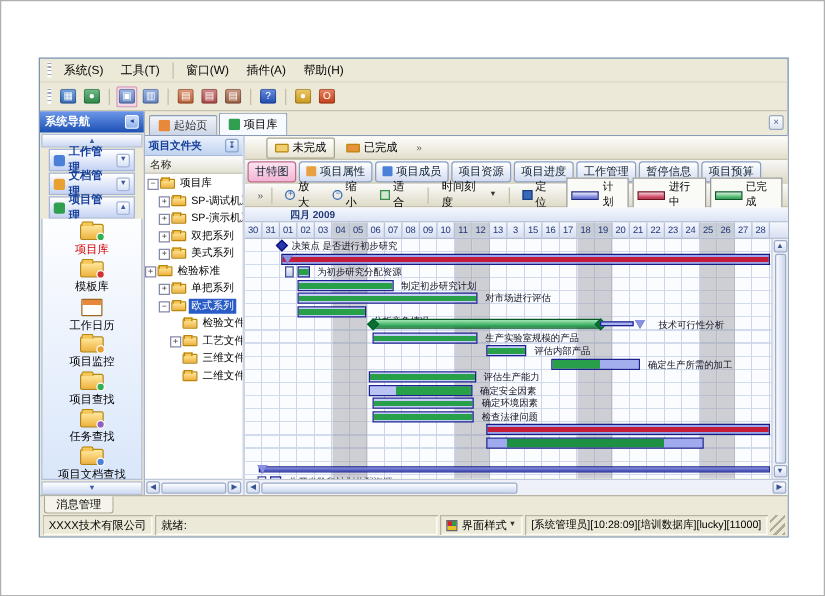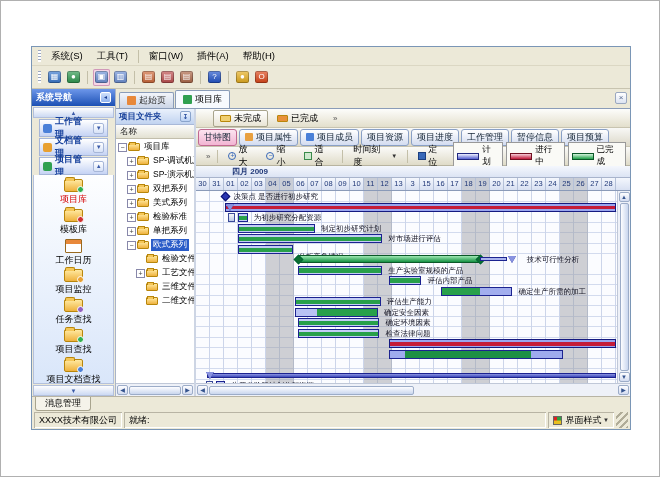--- a/index.html
+++ b/index.html
@@ -252,29 +252,29 @@
               <span class="lbl">工作日历</span>
             </div>
             <div class="nav-item">
               <span class="bigfolder">
                 <span class="badge" style="background: rgb(232, 160, 48);"></span>
               </span>
               <span class="lbl">项目监控</span>
             </div>
             <div class="nav-item">
               <span class="bigfolder">
-                <span class="badge" style="background: rgb(144, 96, 192);"></span>
-              </span>
-              <span class="lbl">任务查找</span>
+                <span class="badge" style="background: rgb(48, 176, 80);"></span>
+              </span>
+              <span class="lbl">项目查找</span>
             </div>
             <div class="nav-item">
               <span class="bigfolder">
-                <span class="badge" style="background: rgb(48, 176, 80);"></span>
-              </span>
-              <span class="lbl">项目查找</span>
+                <span class="badge" style="background: rgb(144, 96, 192);"></span>
+              </span>
+              <span class="lbl">任务查找</span>
             </div>
             <div class="nav-item">
               <span class="bigfolder">
                 <span class="badge" style="background: rgb(74, 128, 216);"></span>
               </span>
               <span class="lbl">项目文档查找</span>
             </div>
           </div>
         <div class="nav-strip">▼</div>
       </div>
@@ -321,21 +321,21 @@
                 <div class="tree-row" style="padding-left: 11px;">
                   <span class="texp">+</span>
                   <span class="tfold"></span>
                   <span class="tlabel">双把系列</span>
                 </div>
                 <div class="tree-row" style="padding-left: 11px;">
                   <span class="texp">+</span>
                   <span class="tfold"></span>
                   <span class="tlabel">美式系列</span>
                 </div>
-                <div class="tree-row" style="padding-left: 11px;">
+                <div class="tree-row" style="">
                   <span class="texp">+</span>
                   <span class="tfold"></span>
                   <span class="tlabel">检验标准</span>
                 </div>
                 <div class="tree-row" style="padding-left: 11px;">
                   <span class="texp">+</span>
                   <span class="tfold"></span>
                   <span class="tlabel">单把系列</span>
                 </div>
                 <div class="tree-row selected" style="padding-left: 11px;">
@@ -563,17 +563,18 @@
     </div>
 
     <div class="statusbar">
       <span class="scell">XXXX技术有限公司</span>
       <span class="scell grow">就绪:</span>
       <span class="scell">
         <span class="palicon"></span>
         <span>界面样式</span>
         <span class="ddarrow">&nbsp;▼</span>
       </span>
+      <span class="scell" style="font-size:8.5px;">[系统管理员][10:28:09][培训数据库][lucky][11000]</span>
       <span class="sizegrip"></span>
     </div>
 
   </div>
 </div>
 
 </body></html>

